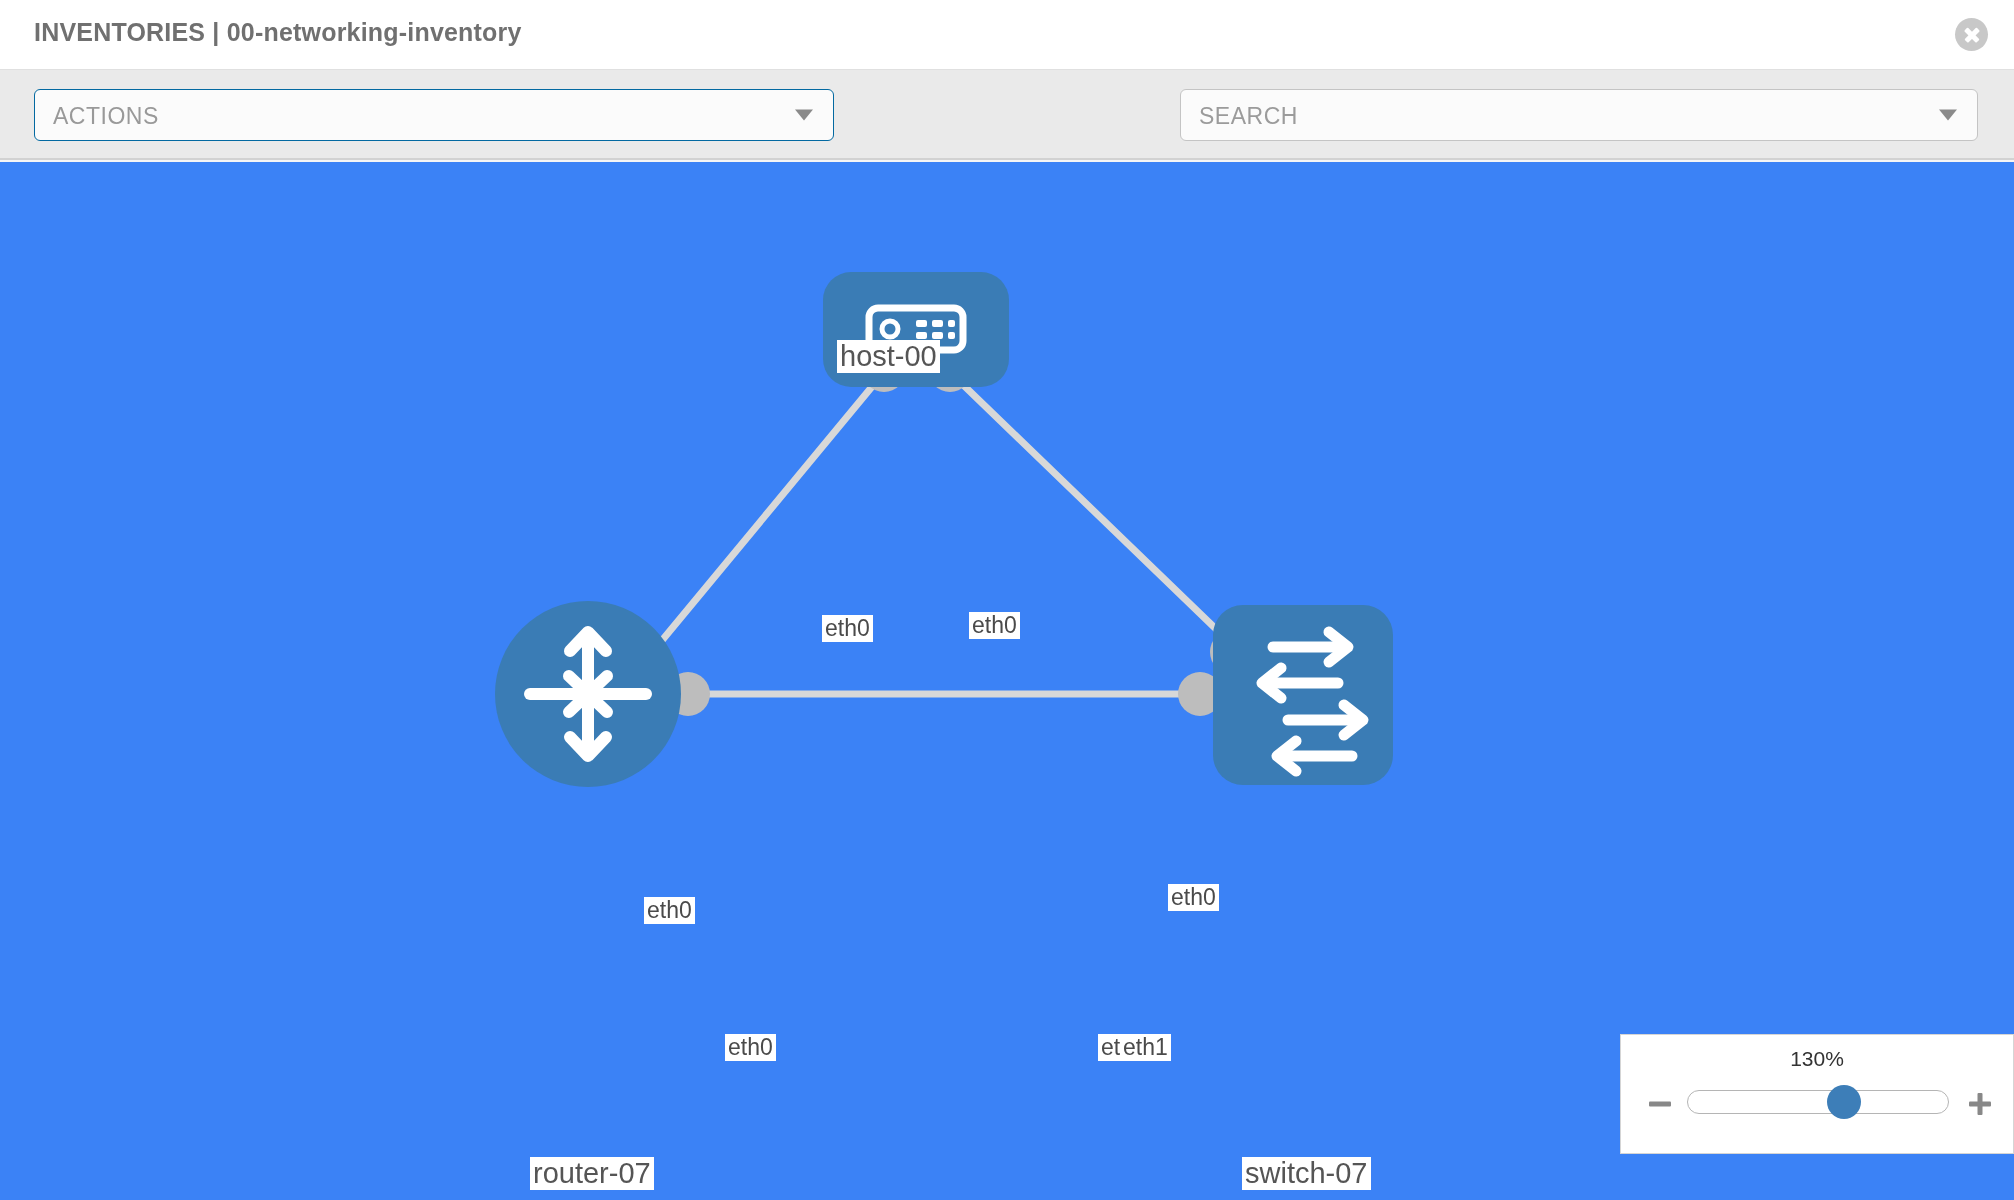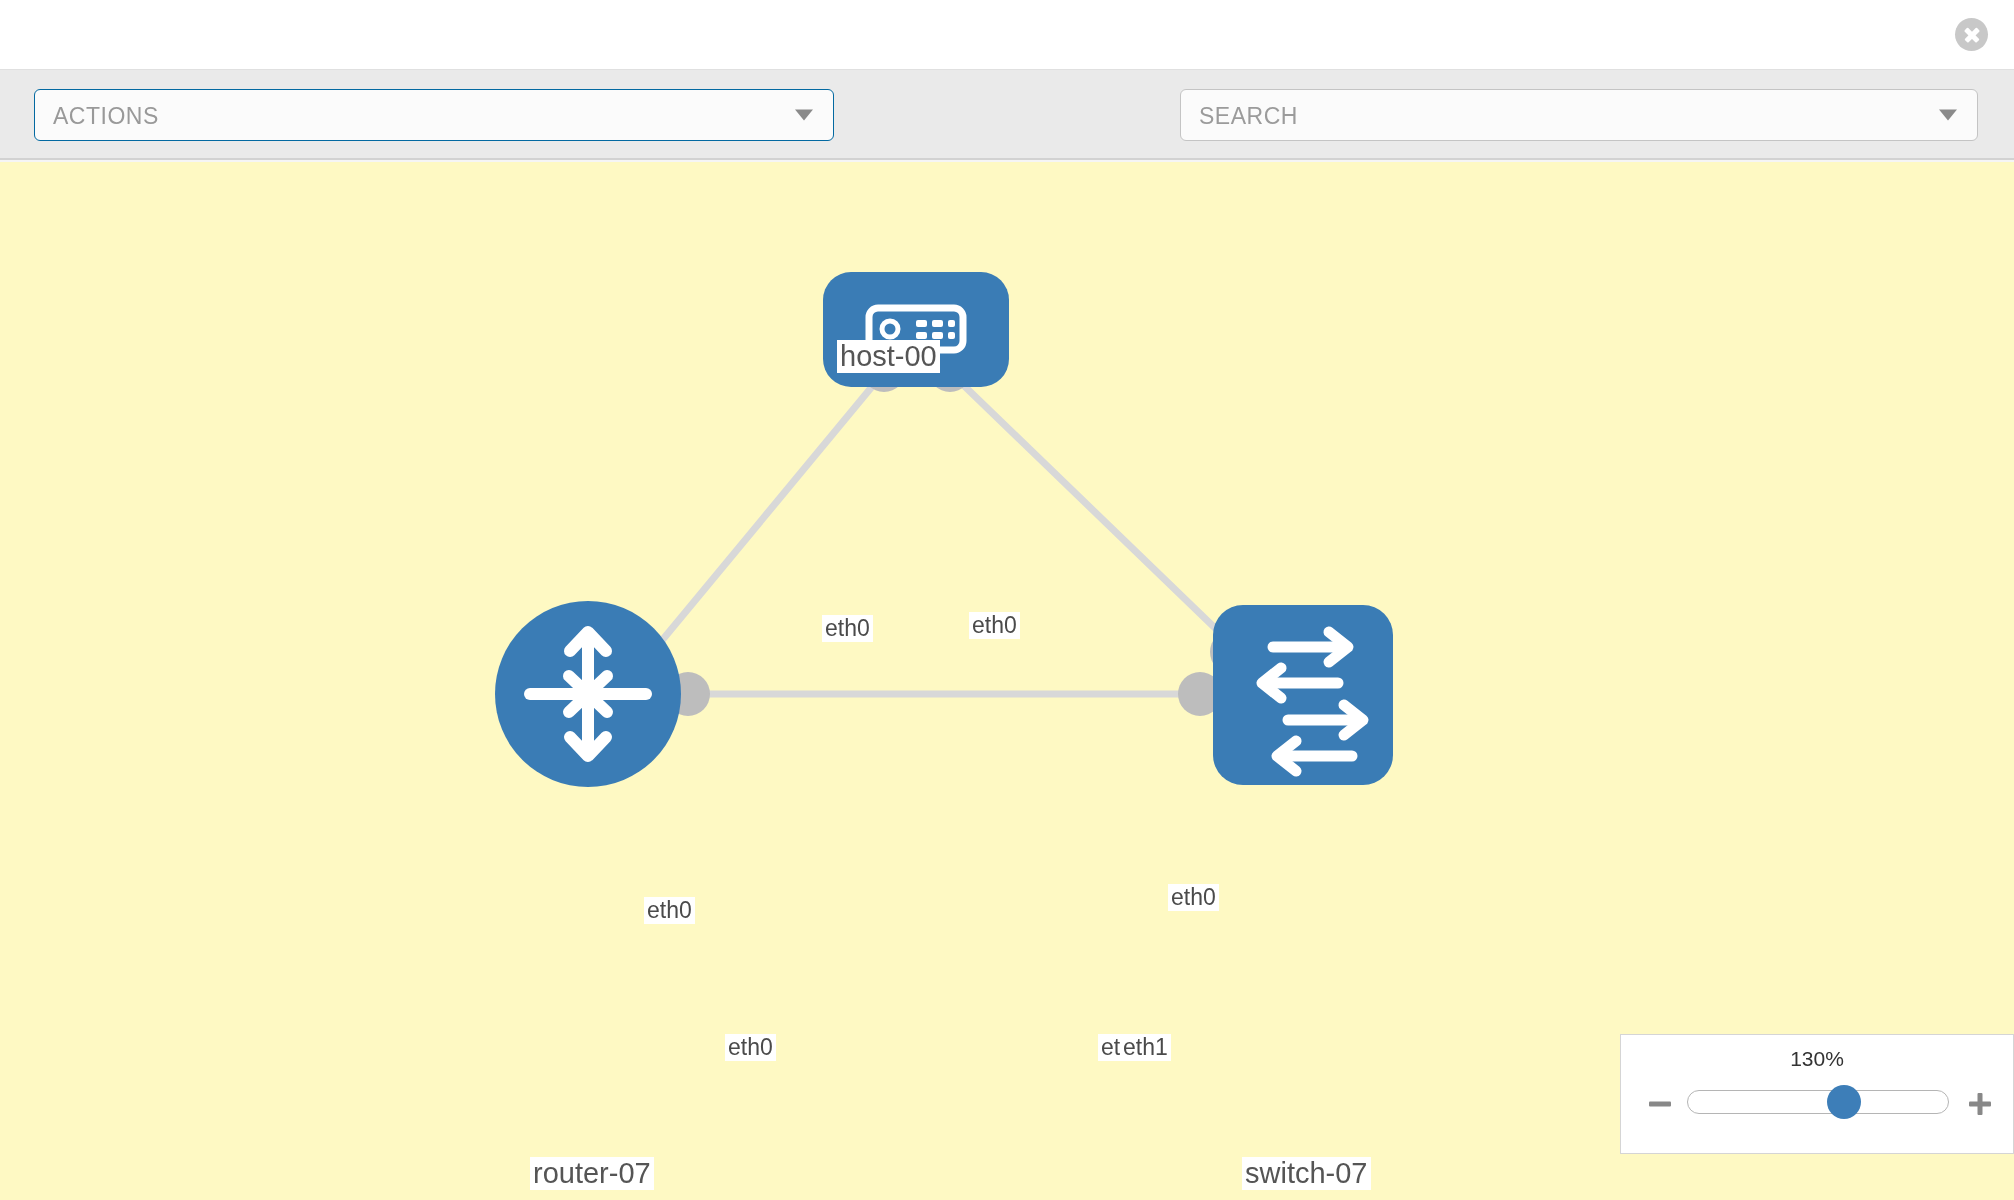--- a/index.html
+++ b/index.html
@@ -86,21 +86,21 @@
   .search-label {
     position: absolute; left: 18px; top: 13px;
     font-size: 23px; color: #9b9b9b;
     letter-spacing: 0.5px;
   }
 
   
   .canvas {
     position: absolute; left: 0; top: 162px;
     width: 2014px; height: 1038px;
-    background: #fef9c3;
+    background: #3b82f6;
     overflow: hidden;
   }
   .topology-svg { position: absolute; left: 0; top: 0; }
 
   
   .nlabel {
     position: absolute;
     background: #ffffff;
     color: #555555;
     white-space: nowrap;
@@ -150,20 +150,21 @@
     width: 34px; height: 34px;
     background: #3d7eb8;
     border-radius: 50%;
     cursor: pointer;
   }
 </style>
 </head>
 <body>
 
 <div class="header">
+  <div class="header-title">INVENTORIES | 00-networking-inventory</div>
   <div class="close-btn"></div>
 </div>
 
 <div class="toolbar">
 
   <div class="actions-select">
     <span class="actions-label">ACTIONS</span>
     <span class="caret"></span>
   </div>
 

